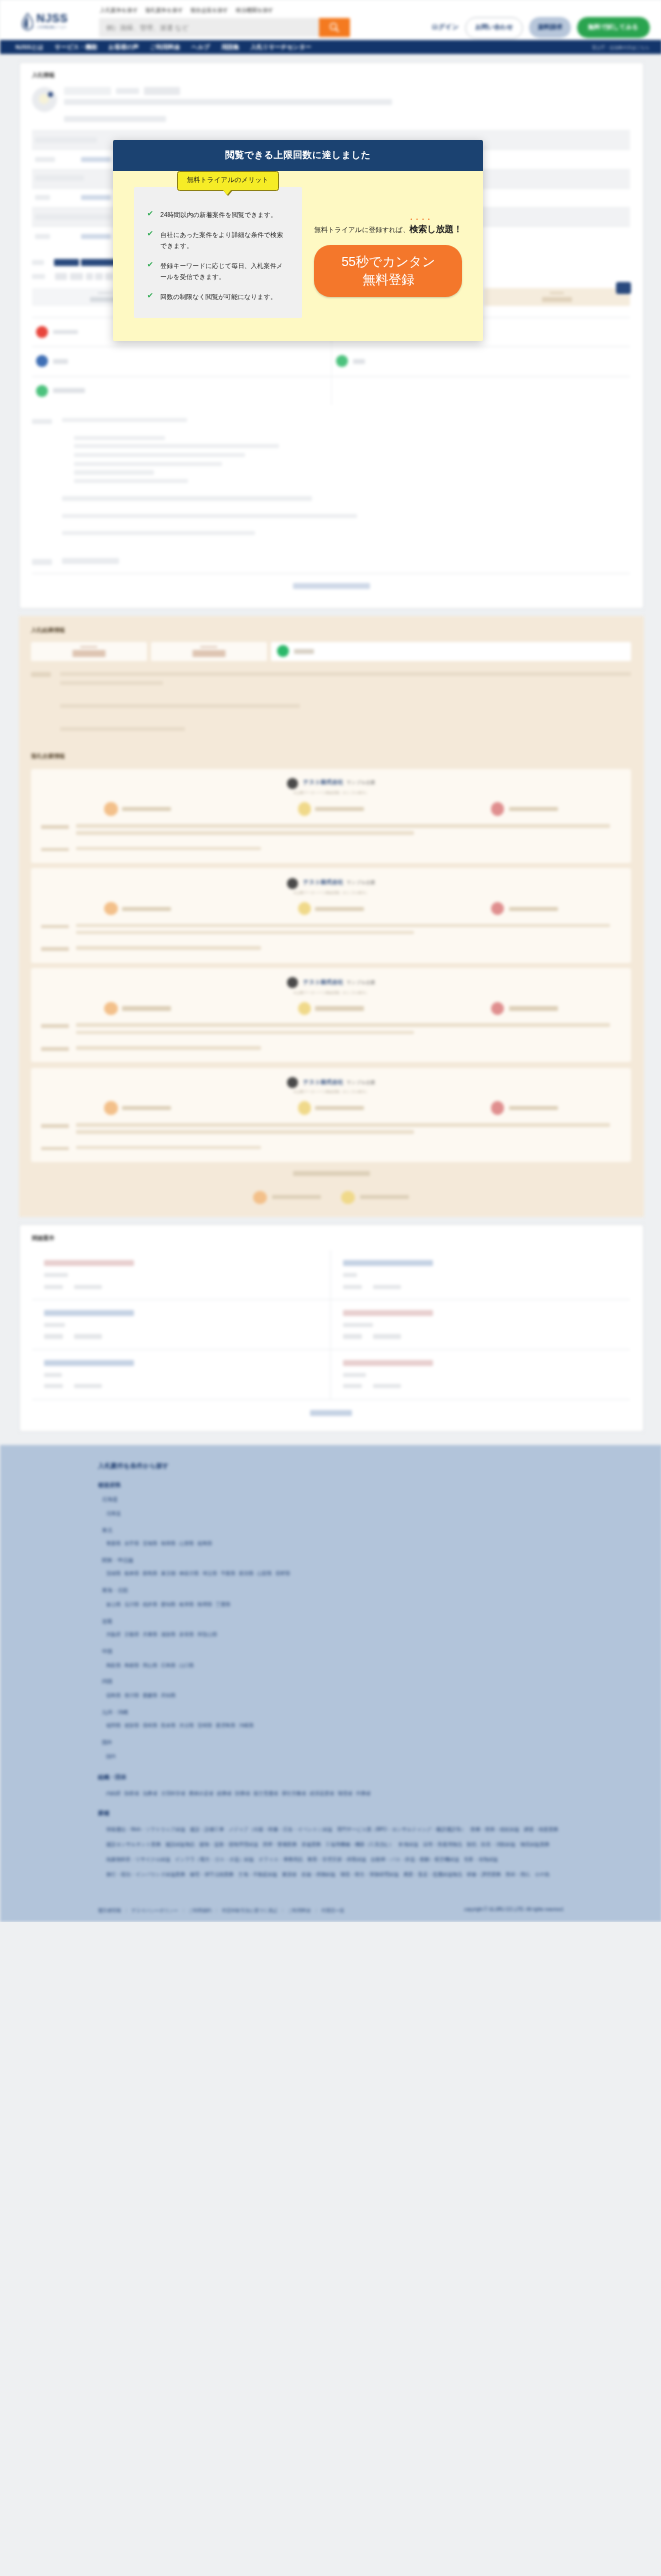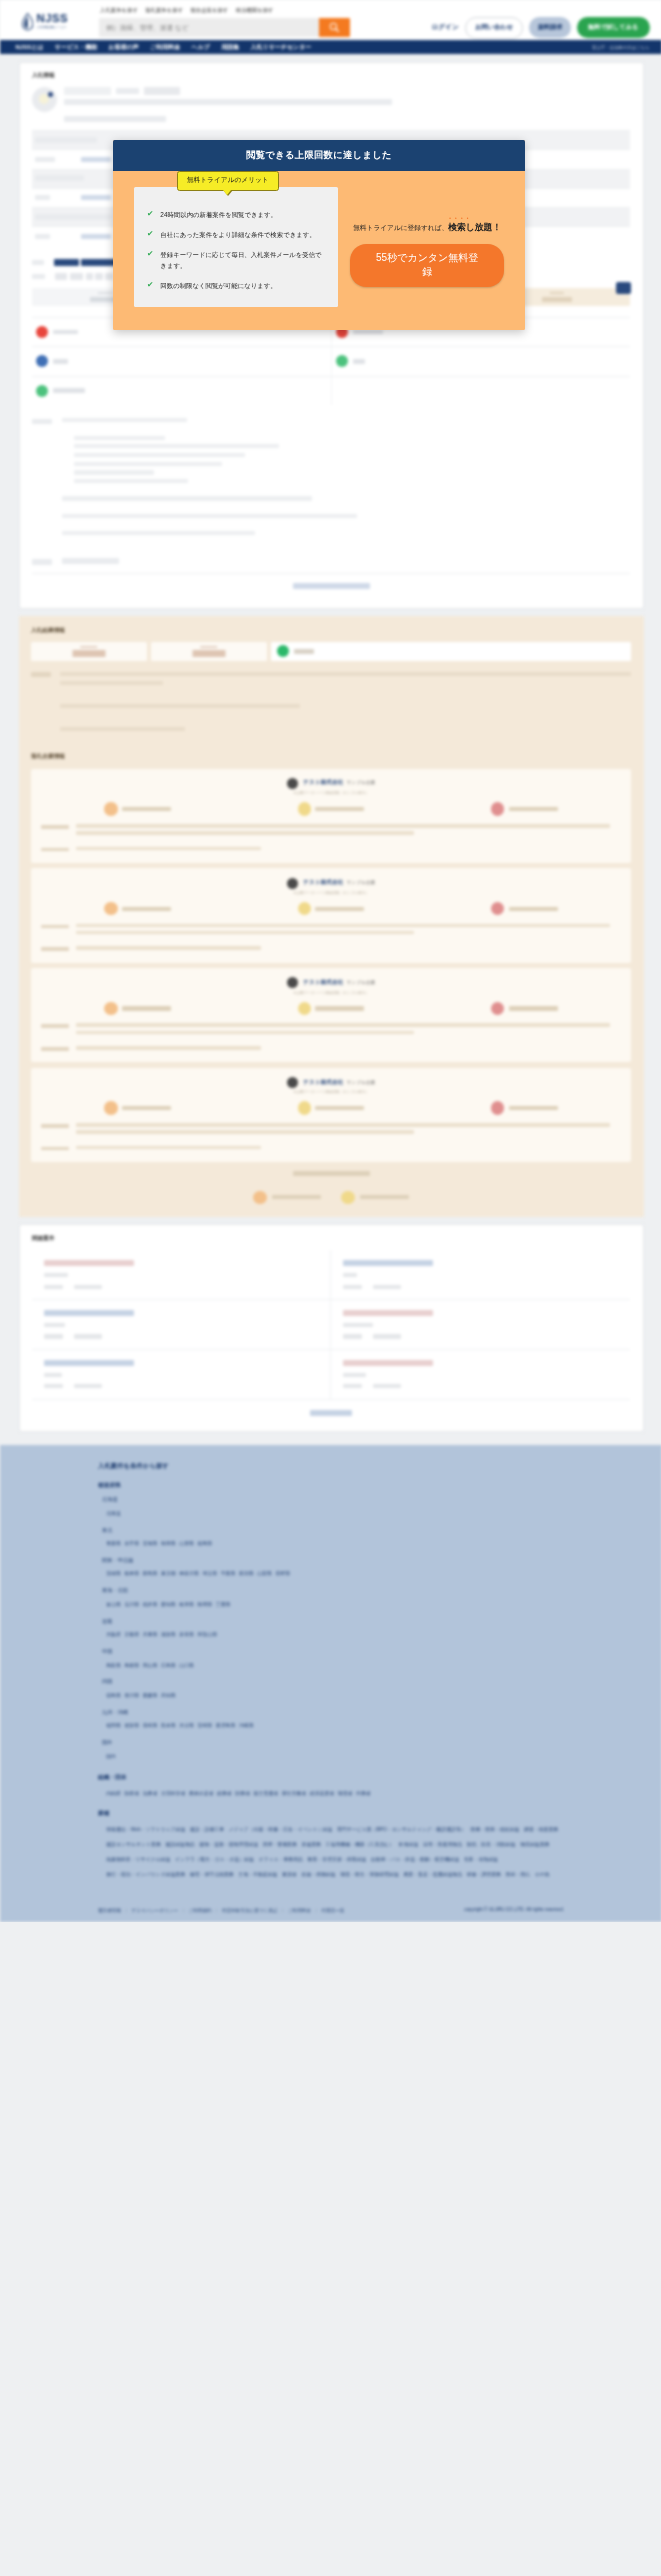--- a/index.html
+++ b/index.html
@@ -174,22 +174,22 @@
   .f-items a { font-size:4.9px; color:#1c3b6e; text-decoration:none; margin-right:3.6px; white-space:nowrap; }
   .f-items.wide a { margin-right:4.6px; }
   .f-bar { margin-top:15.5px; padding:8.2px 98px; display:flex; align-items:center;
     justify-content:space-between; }
   .f-bar-links a { font-size:4.6px; color:#1c3b6e; text-decoration:none; }
   .f-bar-links span.sep { color:#8ba0bc; margin:0 4.6px; font-size:4.6px; }
   .copyright { font-size:4.6px; color:#1c3b6e; }
 
   
   .modal {
-    position:absolute; left:113px; top:140px; width:412px;
-    background:#fdba74; box-shadow:0 2.1px 9.3px rgba(0,0,0,.22); z-index:50;
+    position:absolute; left:113px; top:140px; width:370px;
+    background:#fef9c3; box-shadow:0 2.1px 9.3px rgba(0,0,0,.22); z-index:50;
     border-radius:1.5px; overflow:hidden;
   }
   .modal-head {
     background:#1b4271; color:#fff; text-align:center;
     font-size:9.3px; font-weight:bold; padding:8.8px 0; letter-spacing:0.3px;
   }
   .modal-body { display:flex; padding:16.5px 20.6px 23px 20.6px; gap:12.4px; position:relative; }
   .merit-box { width:204px; background:#f0f0f0; border-radius:1.5px; padding:21.6px 13.4px 15.5px 13.4px; position:relative; }
   .merit-tip {
     position:absolute; left:43px; top:-16.5px; background:#f6ec26; border:0.5px solid #8c7f13;
@@ -214,21 +214,21 @@
   .cta { flex:1; display:flex; flex-direction:column; align-items:center;
     justify-content:center; padding-top:15.5px; }
   .cta-line { font-size:6.7px; color:#222; margin-bottom:9.3px; white-space:nowrap; }
   .cta-line b { font-size:8.8px; font-weight:bold; position:relative; }
   .cta-line b:after {
     content:"• • • •"; position:absolute; left:1px; top:-6.7px; font-size:4.6px;
     color:#f4772b; letter-spacing:1.5px;
   }
   .cta-btn {
     background:#f4772b; color:#fff; border:0; border-radius:16.5px;
-    font-size:10px; padding:7.7px 25px; cursor:pointer; font-family:inherit;
+    font-size:13px; padding:7.7px 25px; cursor:pointer; font-family:inherit;
     box-shadow:0 1px 2.1px rgba(0,0,0,.18);
   }
 </style>
 </head>
 <body>
 
 <div class="page-blur">
 
   <div class="header">
     <div class="logo">

